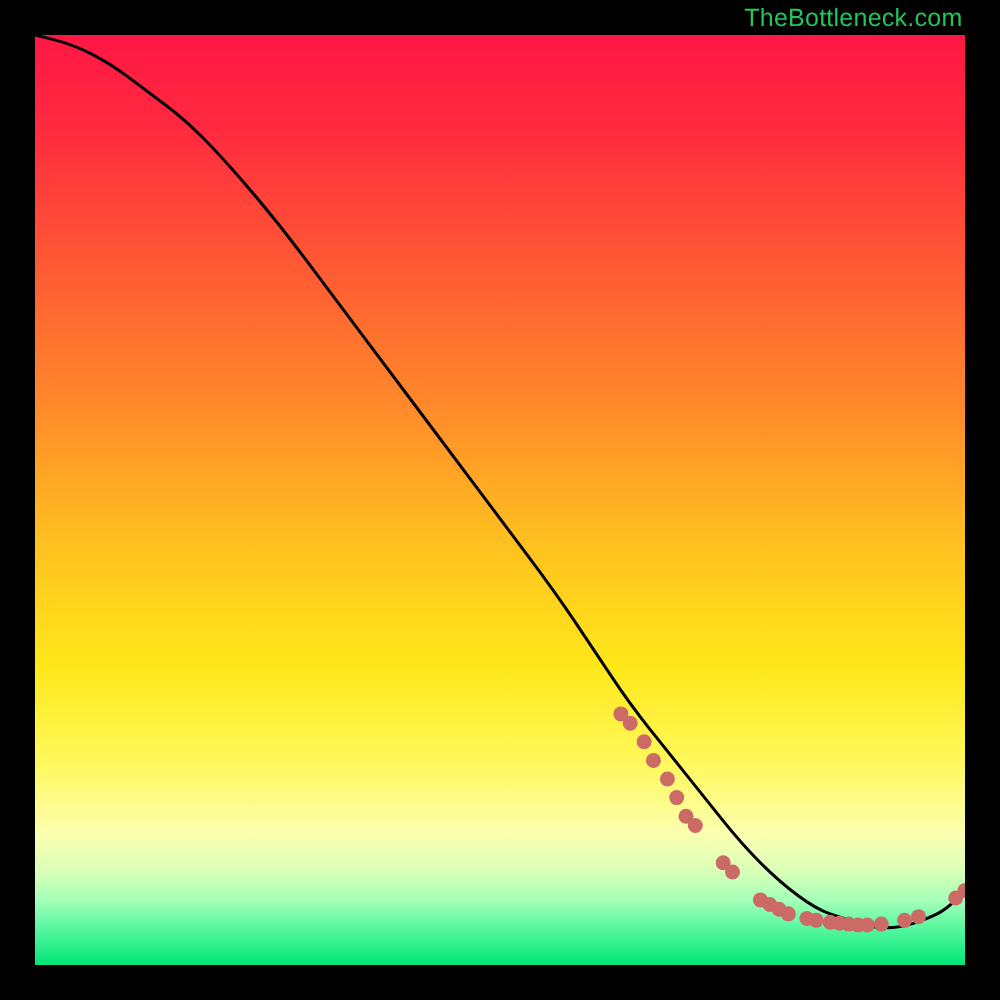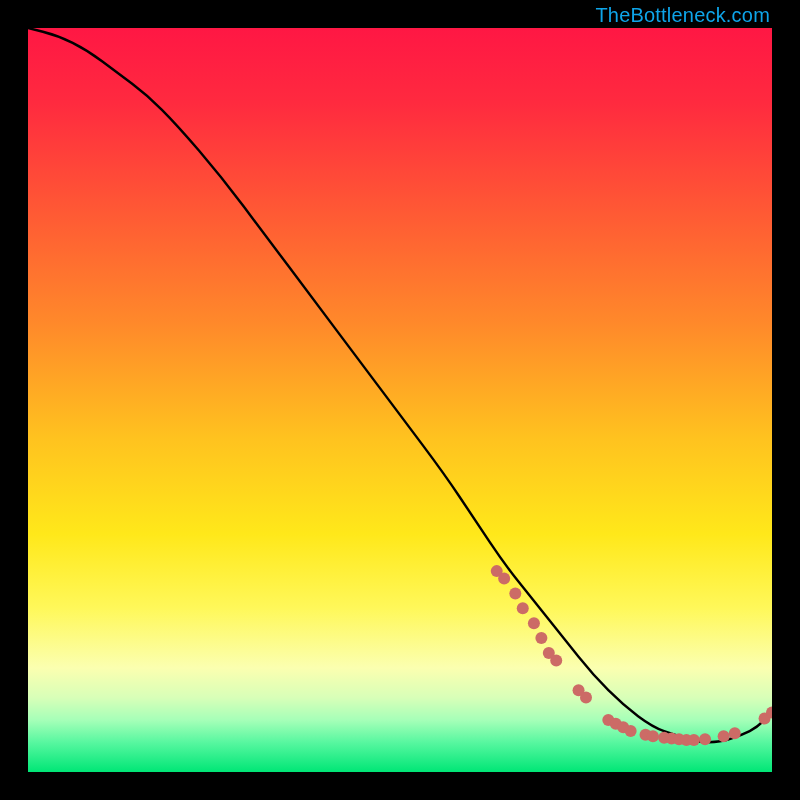--- a/index.html
+++ b/index.html
@@ -23,21 +23,21 @@
     position: absolute;
     left: 0;
     top: 0;
     width: 744px;
     height: 744px;
   }
   .watermark {
     position: absolute;
     top: 4px;
     right: 30px;
-    color: #0ea5e9;
+    color: #22c55e;
     font-size: 20px;
     font-weight: 500;
     letter-spacing: 0.2px;
   }
   svg { display: block; }
 </style>
 </head>
 <body>
 
 <div class="watermark">TheBottleneck.com</div>

